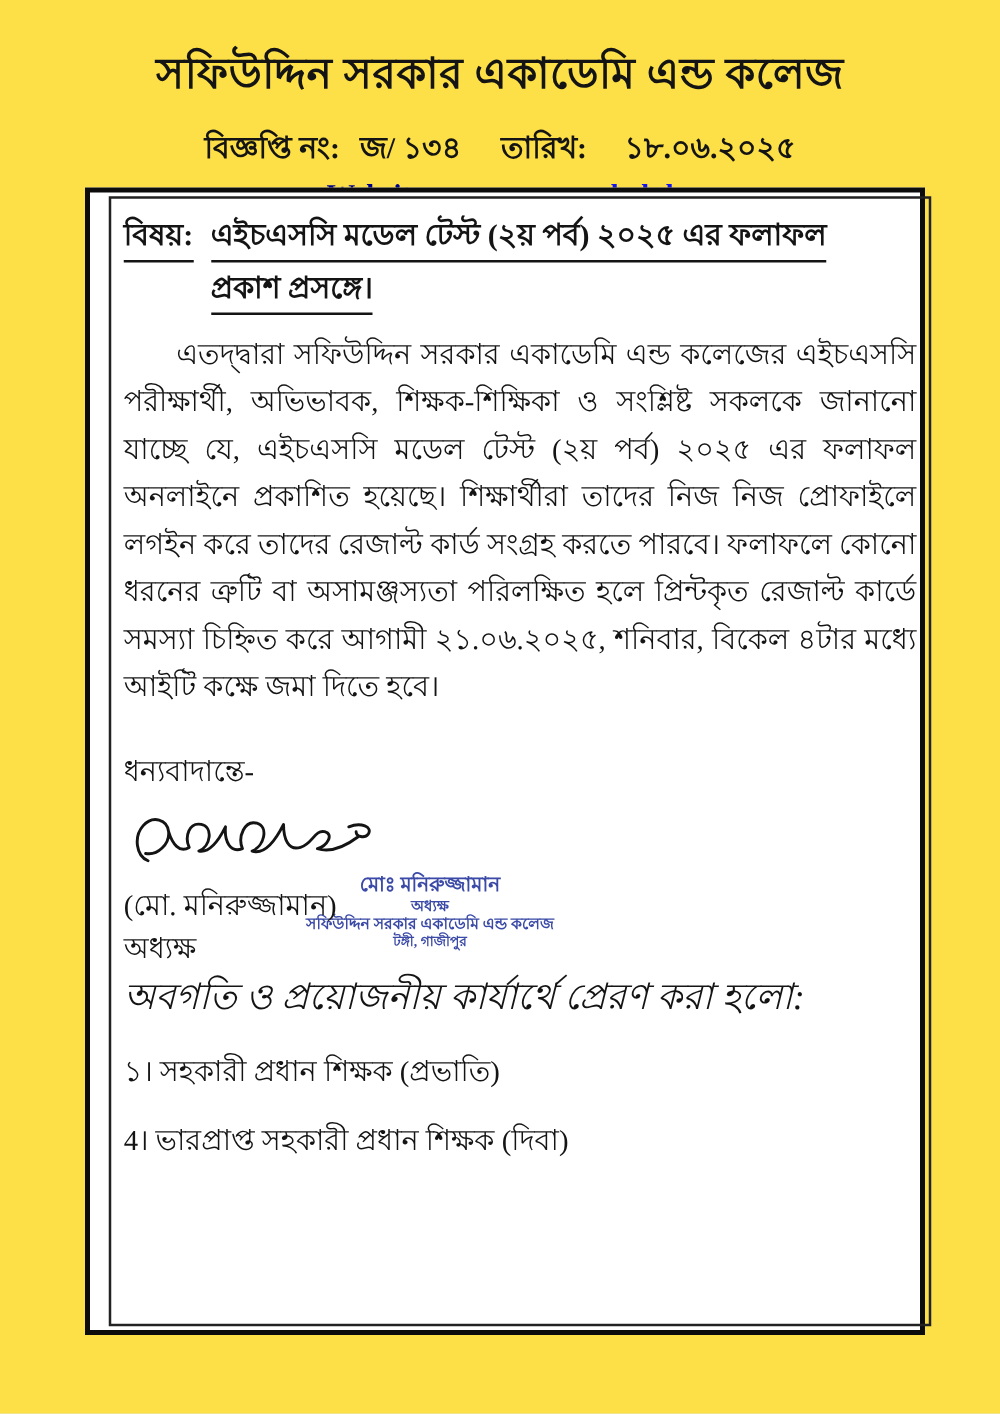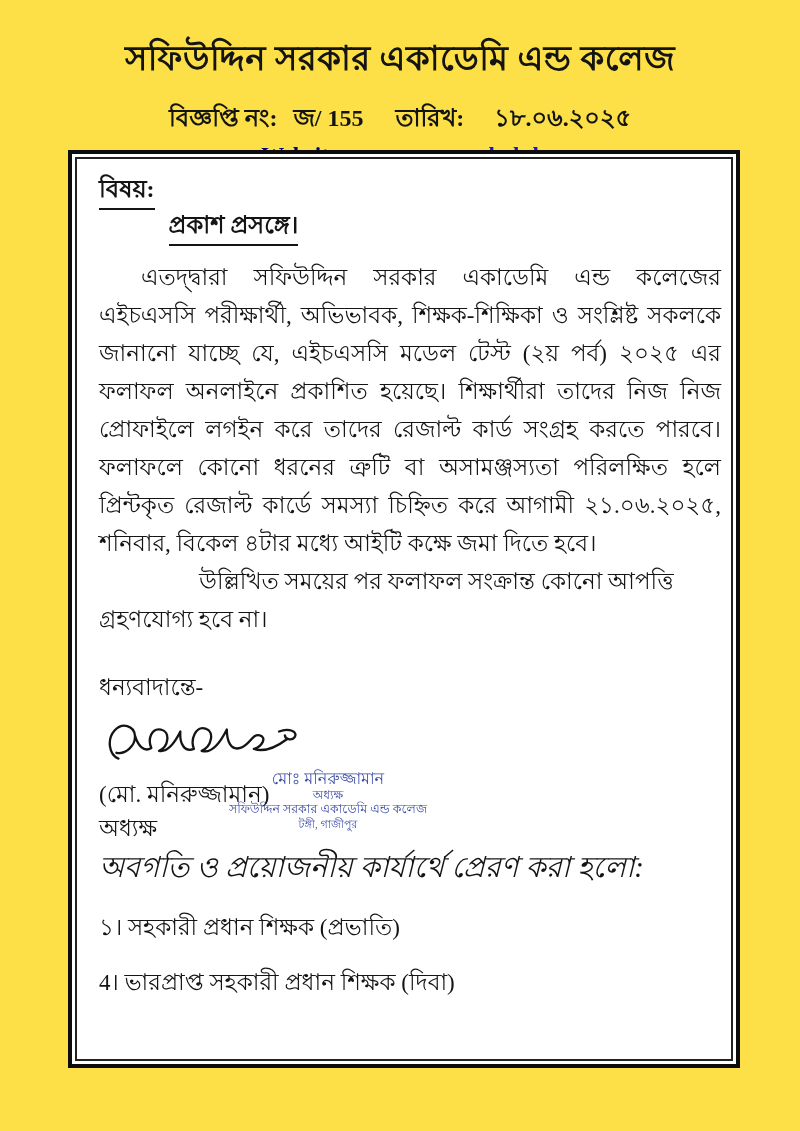--- a/index.html
+++ b/index.html
@@ -37,21 +37,22 @@
   .box {
     position:absolute; left:68px; top:150px;
     width:672px; height:918px;
     border:4px solid #0c0c0c;
     padding:3px;
     background:#fff;
   }
   .box-inner {
     width:100%; height:100%;
     border:2px solid #222;
-    padding:10px 10px 0 22px;
+    padding:10px 10px 0 10px;
+    margin-left:12px;
   }
   
   .subject {
     display:flex; align-items:flex-start;
     font-size:24px; font-weight:bold; line-height:36px;
     margin-top:2px;
   }
   .subj-label { border-bottom:2px solid #141414; padding-bottom:1px; white-space:nowrap; }
   .subj-text  { margin-left:14px; }
   .subj-text .u { border-bottom:2px solid #141414; padding-bottom:1px; display:inline-block; margin-bottom:3px; }
@@ -63,23 +64,23 @@
   }
   .body-text.p1 { text-indent:42px; margin-top:10px; }
   .body-text.p2 { text-indent:100px; margin-top:0; text-align:left; }
   
   .thanks { font-size:23px; margin-top:30px; }
   .sig-area { position:relative; height:128px; margin-top:6px; }
   .signature-svg { position:absolute; left:0px; top:2px; width:215px; height:60px; }
   .typed-name  { position:absolute; left:0px; top:62px; font-size:23px; }
   .typed-title { position:absolute; left:0px; top:96px; font-size:23px; }
   .stamp {
-    position:absolute; left:104px; top:56px;
+    position:absolute; left:120px; top:56px;
     width:250px; text-align:center;
-    color:#3b4aa6; font-weight:normal;
+    color:#3b4aa6; font-weight:bold;
   }
   .stamp .s1 { font-size:16px; line-height:18px; }
   .stamp .s2 { font-size:12px; line-height:14px; }
   .stamp .s3 { font-size:12.5px; line-height:15px; }
   .stamp .s4 { font-size:11px; line-height:14px; }
   
   .dist-heading { font-size:29px; margin-top:2px;font-style:italic; }
   .dist-item { font-size:23px; margin-top:16px; }
   
   .footer-path {
@@ -90,43 +91,42 @@
 </style>
 </head>
 <body>
 
 <div class="page">
 
   <div class="letterhead">
     <div class="page-title">সফিউদ্দিন সরকার একাডেমি এন্ড কলেজ</div>
     <div class="meta-line">
       <span class="seg">বিজ্ঞপ্তি নং:</span>
-      <span class="seg no-val">জ/ 155</span>
+      <span class="seg no-val">জ/ ১৩৪</span>
       <span class="seg date-lbl">তারিখ:</span>
       <span class="seg date-val">১৮.০৬.২০২৫</span>
     </div>
     <div class="website-line">
       <span class="web-label">Website:</span>
       <a class="web-url">www.ssaac.edu.bd</a>
     </div>
   </div>
 
   <div class="box">
     <div class="box-inner">
 
       <div class="subject">
         <span class="subj-label">বিষয়:</span>
         <span class="subj-text">
-          <br>
+          <span class="u">এইচএসসি মডেল টেস্ট (২য় পর্ব) ২০২৫ এর ফলাফল</span><br>
           <span class="u">প্রকাশ প্রসঙ্গে।</span>
         </span>
       </div>
 
       <p class="body-text p1">এতদ্দ্বারা সফিউদ্দিন সরকার একাডেমি এন্ড কলেজের এইচএসসি পরীক্ষার্থী, অভিভাবক, শিক্ষক-শিক্ষিকা ও সংশ্লিষ্ট সকলকে জানানো যাচ্ছে যে, এইচএসসি মডেল টেস্ট (২য় পর্ব) ২০২৫ এর ফলাফল অনলাইনে প্রকাশিত হয়েছে। শিক্ষার্থীরা তাদের নিজ নিজ প্রোফাইলে লগইন করে তাদের রেজাল্ট কার্ড সংগ্রহ করতে পারবে। ফলাফলে কোনো ধরনের ত্রুটি বা অসামঞ্জস্যতা পরিলক্ষিত হলে প্রিন্টকৃত রেজাল্ট কার্ডে সমস্যা চিহ্নিত করে আগামী ২১.০৬.২০২৫, শনিবার, বিকেল ৪টার মধ্যে আইটি কক্ষে জমা দিতে হবে।</p>
-      <p class="body-text p2">উল্লিখিত সময়ের পর ফলাফল সংক্রান্ত কোনো আপত্তি গ্রহণযোগ্য হবে না।</p>
 
       <div class="thanks">ধন্যবাদান্তে-</div>
 
       <div class="sig-area">
         <svg class="signature-svg" viewBox="0 0 210 62" fill="none" xmlns="http://www.w3.org/2000/svg">
           <path d="M14 44 C4 40 2 24 10 15 C18 6 30 10 31 20 C32 30 22 40 12 38
                    M31 20 C34 30 40 38 48 33 C44 24 48 12 58 14 C68 16 66 32 56 36
                    C66 38 74 24 78 16 C77 28 82 38 92 34 C88 24 94 10 104 13
                    C114 16 110 32 100 36 C112 40 122 22 126 14 C126 26 130 36 140 33
                    C150 30 152 18 160 20 C168 22 162 32 154 34 C166 38 180 30 188 24

